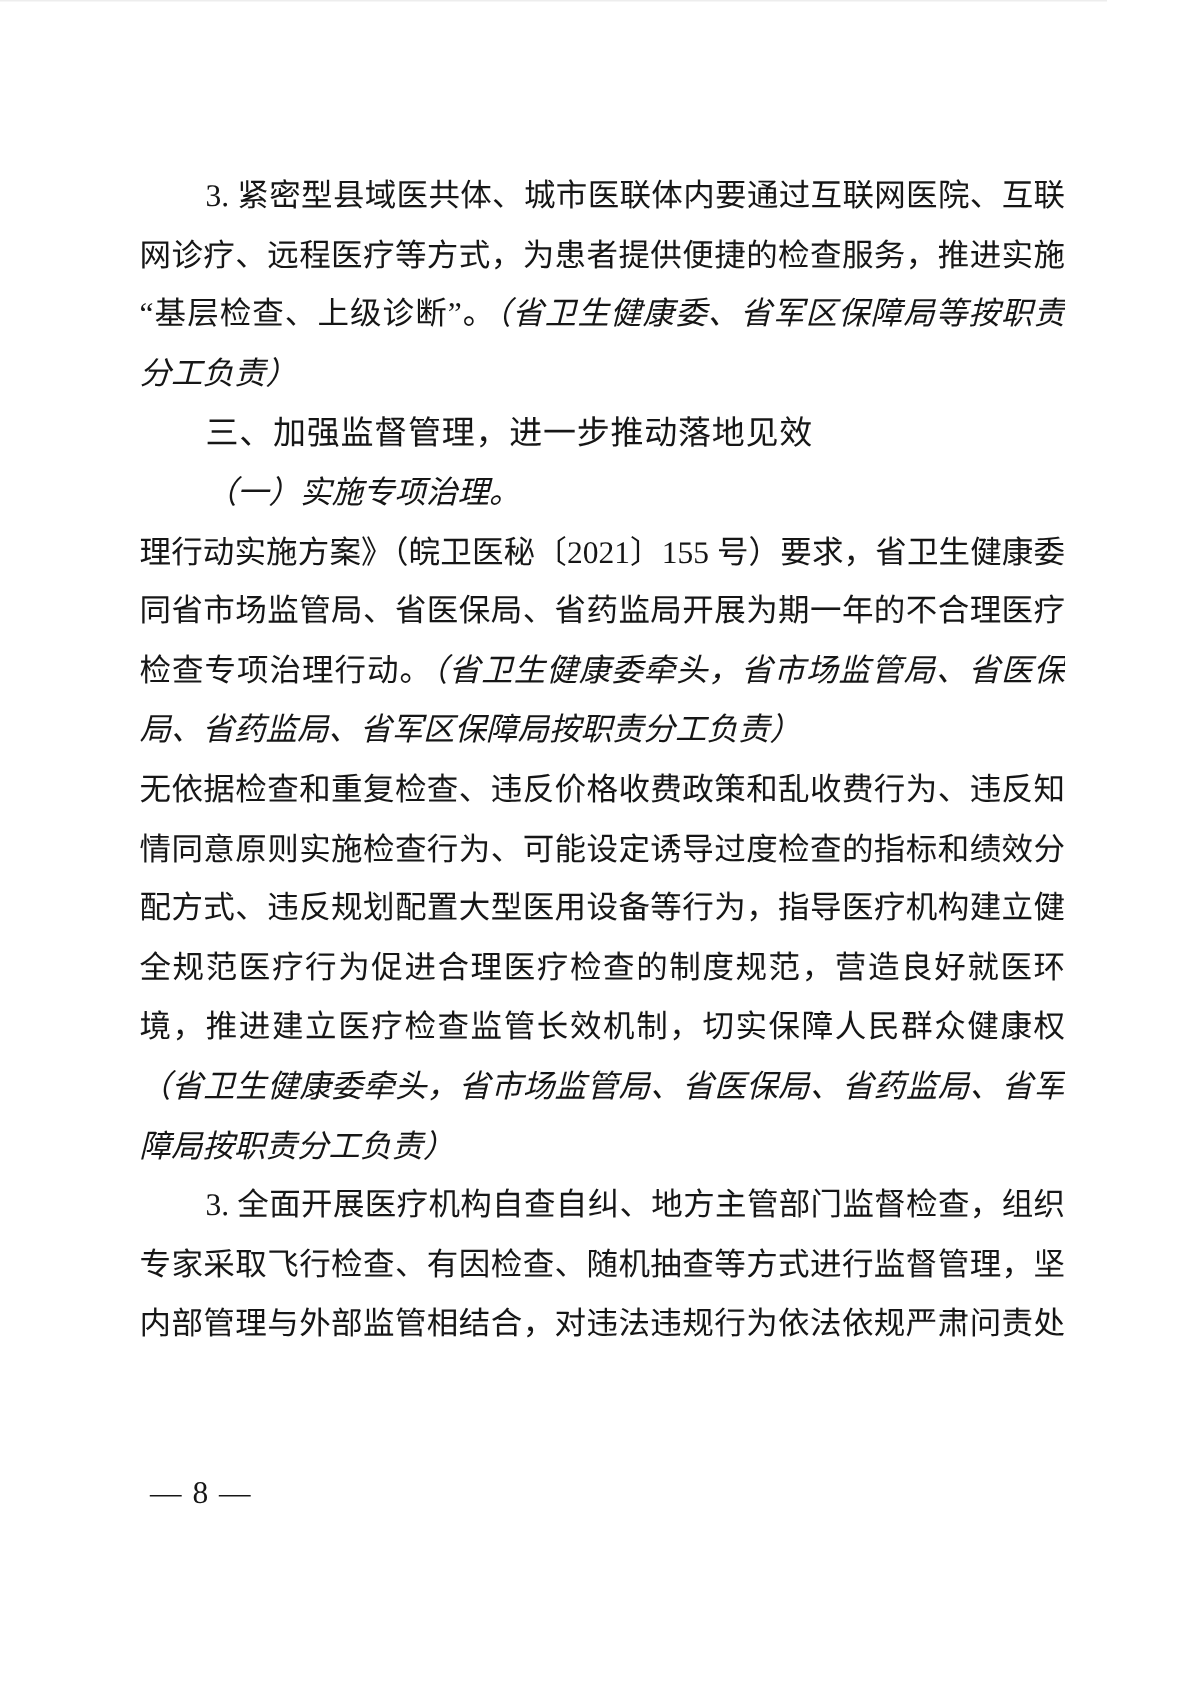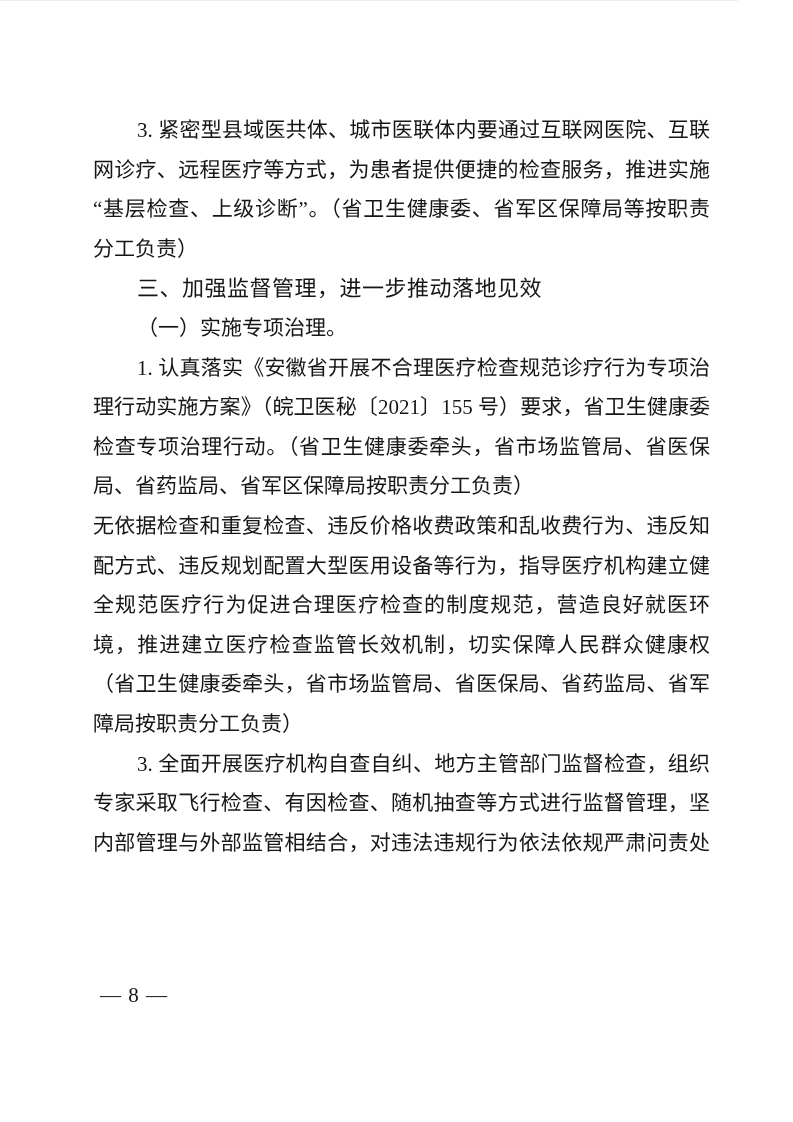--- a/index.html
+++ b/index.html
@@ -50,20 +50,21 @@
     font-family: "Liberation Sans", "DejaVu Sans", sans-serif;
     font-weight: 700;
     font-size: 22px;
     letter-spacing: 0.5px;
   }
   .seg-fs {
     
   }
   .seg-kai {
     
+    font-style: italic;
   }
   .seg-hei {
     font-family: "Liberation Sans", "DejaVu Sans", sans-serif;
     font-weight: 400;
   }
   .footer {
     position: absolute;
     left: 100px;
     top: 981px;
     height: 26px;
@@ -77,25 +78,26 @@
 <body>
 
 <div class="page">
   <div class="content">
       <div class="line indent"><span class="seg-fs">3. 紧密型县域医共体、城市医联体内要通过互联网医院、互联</span></div>
       <div class="line"><span class="seg-fs">网诊疗、远程医疗等方式，为患者提供便捷的检查服务，推进实施</span></div>
       <div class="line"><span class="seg-fs">“基层检查、上级诊断”。</span><span class="seg-kai">（省卫生健康委、省军区保障局等按职责</span></div>
       <div class="line left"><span class="seg-kai">分工负责）</span></div>
       <div class="line indent left heading"><span class="seg-hei">三、加强监督管理，进一步推动落地见效</span></div>
       <div class="line indent left"><span class="seg-kai">（一）实施专项治理。</span></div>
-      <div class="line indent"><span class="seg-fs">1. 认真落实《安徽省开展不合理医疗检查规范诊疗行为专项治</span></div>
       <div class="line"><span class="seg-fs">理行动实施方案》（皖卫医秘〔2021〕155 号）要求，省卫生健康委会</span></div>
+      <div class="line"><span class="seg-fs">同省市场监管局、省医保局、省药监局开展为期一年的不合理医疗</span></div>
       <div class="line"><span class="seg-fs">检查专项治理行动。</span><span class="seg-kai">（省卫生健康委牵头，省市场监管局、省医保</span></div>
       <div class="line left"><span class="seg-kai">局、省药监局、省军区保障局按职责分工负责）</span></div>
       <div class="line"><span class="seg-fs">无依据检查和重复检查、违反价格收费政策和乱收费行为、违反知</span></div>
+      <div class="line"><span class="seg-fs">情同意原则实施检查行为、可能设定诱导过度检查的指标和绩效分</span></div>
       <div class="line"><span class="seg-fs">配方式、违反规划配置大型医用设备等行为，指导医疗机构建立健</span></div>
       <div class="line"><span class="seg-fs">全规范医疗行为促进合理医疗检查的制度规范，营造良好就医环</span></div>
       <div class="line"><span class="seg-fs">境，推进建立医疗检查监管长效机制，切实保障人民群众健康权益。</span></div>
       <div class="line"><span class="seg-kai">（省卫生健康委牵头，省市场监管局、省医保局、省药监局、省军区保</span></div>
       <div class="line left"><span class="seg-kai">障局按职责分工负责）</span></div>
       <div class="line indent"><span class="seg-fs">3. 全面开展医疗机构自查自纠、地方主管部门监督检查，组织</span></div>
       <div class="line"><span class="seg-fs">专家采取飞行检查、有因检查、随机抽查等方式进行监督管理，坚持</span></div>
       <div class="line"><span class="seg-fs">内部管理与外部监管相结合，对违法违规行为依法依规严肃问责处</span></div>
     </div>
   <div class="footer">— 8 —</div>

